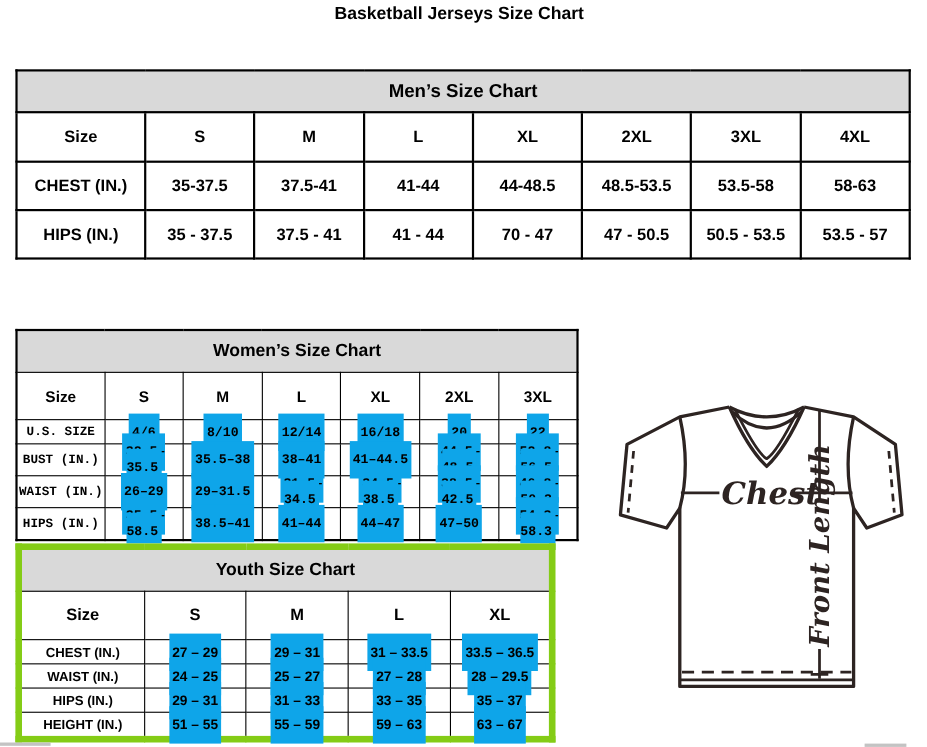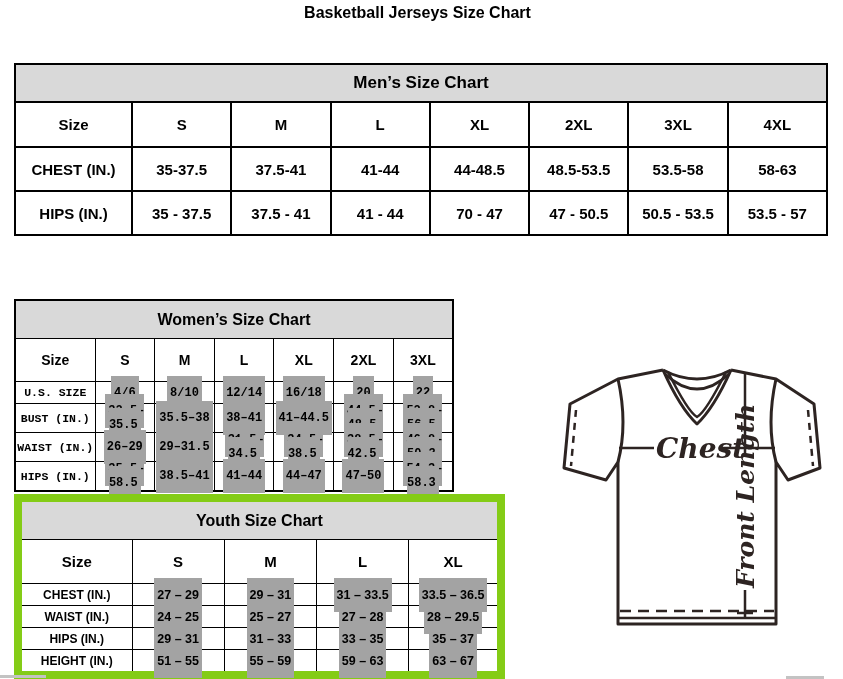--- a/index.html
+++ b/index.html
@@ -17,32 +17,32 @@
   }
   .tbl td{border:1px solid #000;vertical-align:middle;padding:0;}
   .tbl .title-row td{background:#d9d9d9;}
   
   .mens{left:14px;top:63px;width:814px;border:2px solid #000;font-size:15px;}
   .mens td{border-width:2px;}
   .mens .title-row td{height:36px;font-size:17px;margin-left:45px;}
   .mens .head td{height:43px;}
   .mens .data td{height:42px;}
   
-  .womens{left:14px;top:299px;width:440px;border:2px solid #000;font-size:12px;}
+  .womens{left:14px;top:299px;width:512px;border:2px solid #000;font-size:12px;}
   .womens .title-row td{height:37px;font-size:16px;}
   .womens .head td{height:42px;font-size:14px;}
   .womens .data td{height:21px;font-family:Liberation Mono, monospace;}
   .womens .lbl{font-size:11.5px;}
   
-  .youth{left:14px;top:494px;width:491px;border:8px solid #84cc16;font-size:12.5px;}
+  .youth{left:14px;top:494px;width:491px;border:6px solid #84cc16;font-size:12.5px;}
   .youth .title-row td{height:37px;font-size:16px;}
   .youth .head td{height:43px;font-size:15px;}
   .youth .data td{height:21px;}
   .youth .lbl{font-size:12px;}
-  .hl{background:#a3a3a3;padding:10px 3px;}
+  .hl{background:#0ea5e9;padding:10px 3px;}
   
   .jersey{position:absolute;left:562px;top:366px;width:260px;height:262px;}
   .jersey text{
     font-family:"DejaVu Serif", serif;font-style:italic;font-weight:bold;
     fill:#2d2422;stroke:none;
   }
   
   .sb-left{position:absolute;left:0;top:675px;width:46px;height:3px;background:#c3c3c3;}
   .sb-right{position:absolute;left:786px;top:676px;width:38px;height:3px;background:#c3c3c3;}
 </style>

